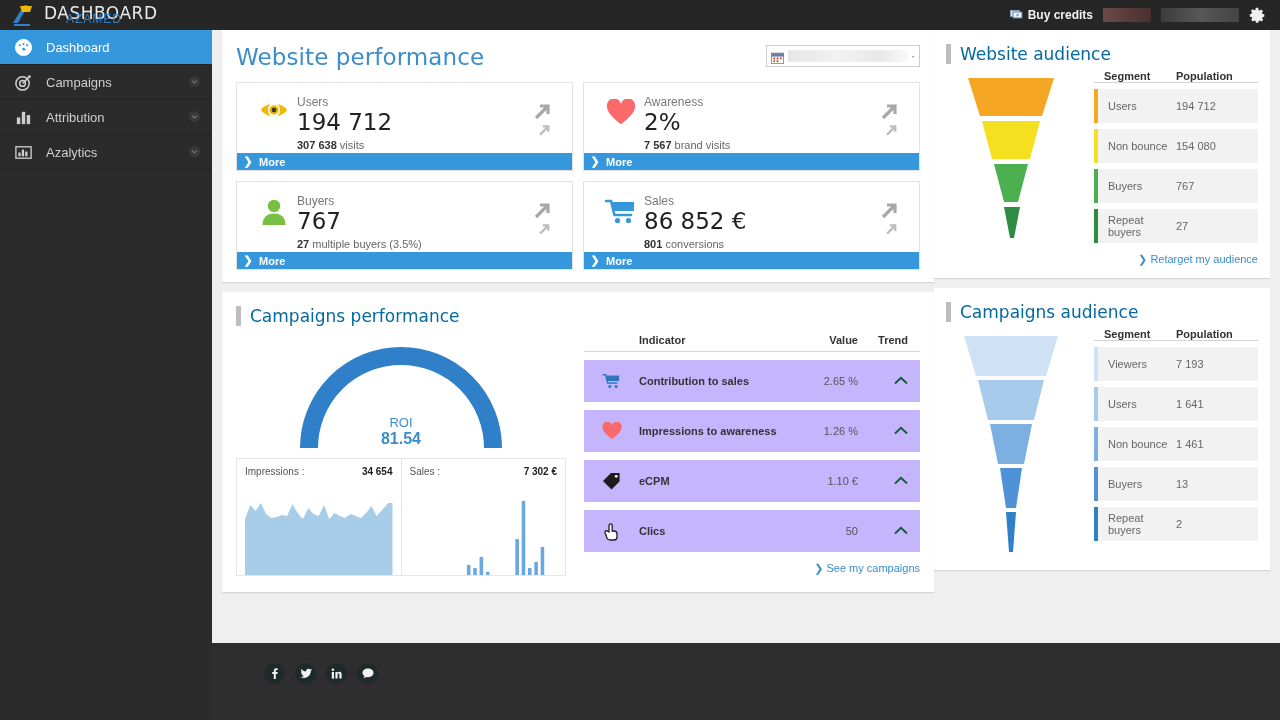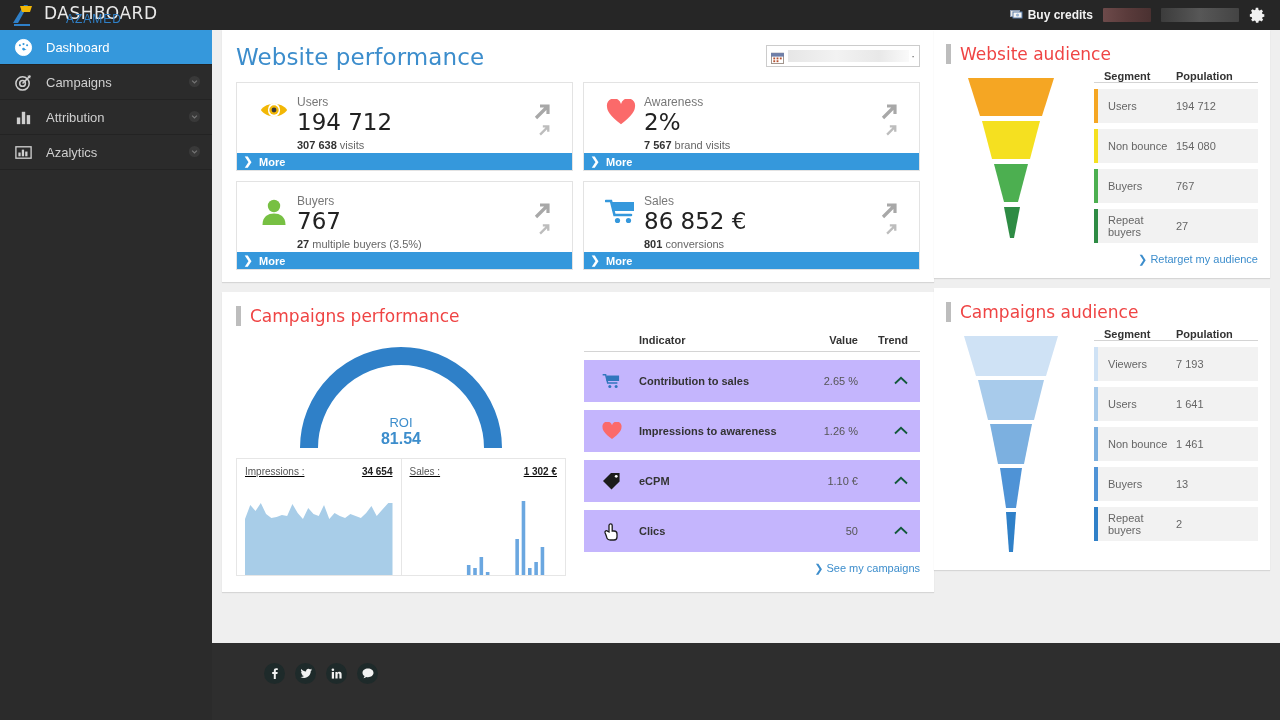--- a/index.html
+++ b/index.html
@@ -100,24 +100,24 @@
   .kpi-more {
     background: #3598dc; color: #fff; height: 17px; display: flex; align-items: center;
     font-size: 11px; font-weight: bold; cursor: pointer;
   }
   .kpi-more .chev { width: 22px; text-align: center; font-size: 11px; }
 
   
   .cp { margin-top: 10px; padding: 14px 14px 16px 14px; position: relative; }
   .panel-head { display: flex; align-items: center; gap: 9px; margin-bottom: 6px; }
   .panel-bar { width: 5px; height: 20px; background: #bdbdbd; flex: none; }
-  .panel-title { font-size: 17px; color: #ef4444; font-family: "DejaVu Sans", sans-serif; }
+  .panel-title { font-size: 17px; color: #0369a1; font-family: "DejaVu Sans", sans-serif; }
 
   .cp-body { display: flex; margin-top: 8px; }
-  .gauge-col { width: 330px; flex: none; position: relative; text-decoration: underline; }
+  .gauge-col { width: 330px; flex: none; position: relative; }
   .gauge-wrap { position: relative; width: 220px; height: 112px; margin: 10px auto 0 auto; }
   .gauge-labels {
     position: absolute; left: 0; right: 0; bottom: 8px; text-align: center; color: #3c8dcc;
   }
   .gauge-roi { font-size: 13px; line-height: 15px; }
   .gauge-num { font-size: 16px; font-weight: bold; line-height: 18px; }
 
   .sparks { display: flex; border: 1px solid #e6e6e6; height: 118px; margin-top: 2px; }
   .spark { flex: 1; padding: 7px 8px 4px 8px; position: relative; }
   .spark + .spark { border-left: 1px solid #e6e6e6; }
@@ -457,21 +457,21 @@
                 </div>
                 <div class="spark-chart">
                   <svg width="100%" height="86" viewBox="0 0 140 86" preserveAspectRatio="none">
                     <path fill="#a8cde8" d="M0,30 L5,16 L10,22 L15,14 L20,25 L25,29 L30,28 L35,26 L40,27 L45,15 L50,24 L55,30 L60,19 L65,25 L70,27 L75,16 L80,30 L85,24 L90,27 L95,29 L100,25 L105,27 L110,29 L115,24 L120,17 L125,27 L130,21 L136,14 L140,14 L140,86 L0,86 Z"></path>
                   </svg>
                 </div>
               </div>
               <div class="spark">
                 <div class="spark-head">
                   <span>Sales :</span>
-                  <b>1 302 €</b>
+                  <b>7 302 €</b>
                 </div>
                 <div class="spark-chart">
                   <svg width="100%" height="86" viewBox="0 0 140 86" preserveAspectRatio="none">
                     <g fill="#6ba7e0">
                       <rect x="54" y="76" width="3.4" height="10"></rect>
                       <rect x="60" y="79" width="3.4" height="7"></rect>
                       <rect x="66" y="68" width="3.4" height="18"></rect>
                       <rect x="72" y="83" width="3.4" height="3"></rect>
                       <rect x="100" y="50" width="3.4" height="36"></rect>
                       <rect x="106" y="12" width="3.4" height="74"></rect>

